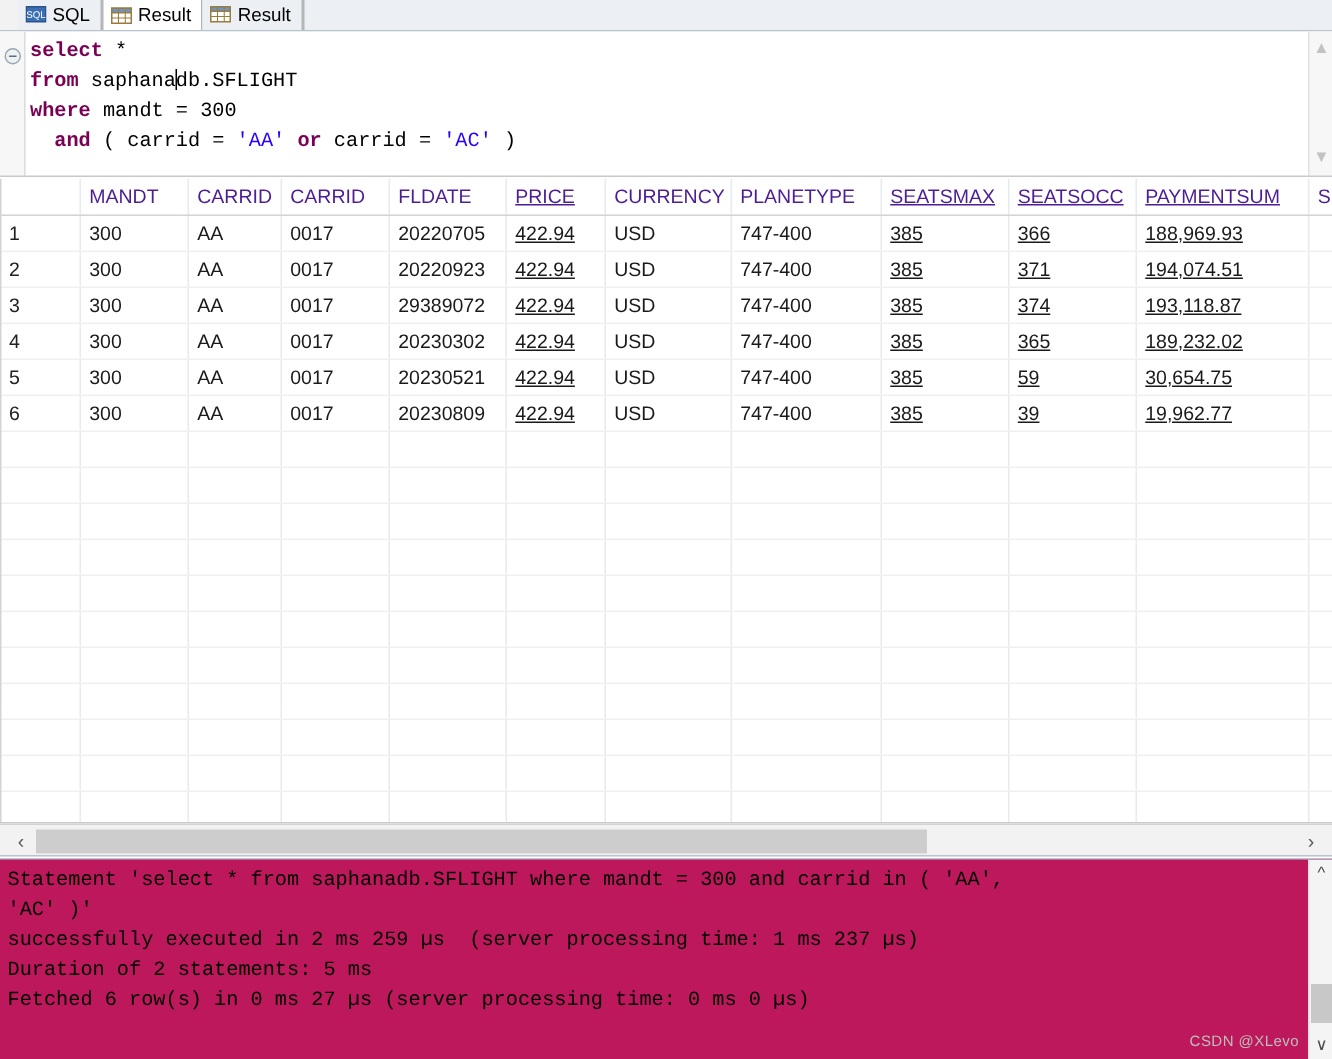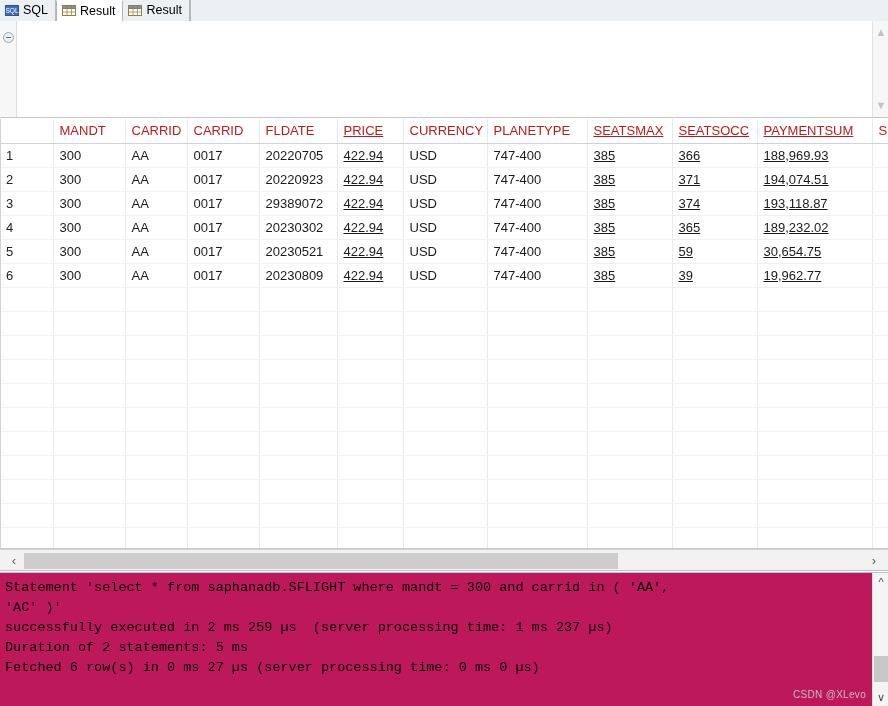--- a/index.html
+++ b/index.html
@@ -16,22 +16,23 @@
     box-sizing: border-box;
   }
 
   
   .tabbar {
     position: absolute; left: 0; top: 0;
     width: 888px; height: 21px;
     background: #f2f2f2;
     border-bottom: 1px solid #b8c4d0;
     display: flex;
-    align-items: center;
-    box-sizing: border-box;
+    align-items: flex-end;
+    box-sizing: border-box;
+    padding-left: 12px;
   }
   .tab {
     height: 21px;
     display: flex;
     align-items: center;
     gap: 4px;
     padding: 0 7px 0 5px;
     font-size: 12.5px;
     color: #000000;
     background: #eceff3;
@@ -142,21 +143,21 @@
     height: 24px;
     box-sizing: border-box;
     overflow: hidden;
     white-space: nowrap;
     font-weight: normal;
     text-align: left;
   }
   table.grid thead th {
     border-bottom: 1px solid #cfd4da;
     background: #ffffff;
-    color: #b91c1c;
+    color: #4c1d95;
     font-size: 13px;
   }
   .c-rownum { width: 53px; text-align: left; color: #222; border-right: 1px solid #d7dbe0; }
   .c-mandt { width: 72px; }
   .c-carrid { width: 62px; }
   .c-connid { width: 72px; }
   .c-fldate { width: 78px; }
   .c-price { width: 66px; }
   .c-currency { width: 84px; }
   .c-planetype { width: 100px; }
@@ -280,20 +281,24 @@
     </div>
 
     <div class="tabfill"></div>
   </div>
 
   <div class="editor">
     <div class="editor-gutter">
       <div class="fold-marker"></div>
     </div>
 
+    <div class="code"><span class="kw">select</span> *
+<span class="kw">from</span> saphana<span class="caret"></span>db.SFLIGHT
+<span class="kw">where</span> mandt = 300
+  <span class="kw">and</span> ( carrid = <span class="str">'AA'</span> <span class="kw">or</span> carrid = <span class="str">'AC'</span> )</div>
 
     <div class="editor-vscroll">
       <div class="vs-arrow up">▲</div>
       <div class="vs-arrow down">▼</div>
     </div>
     <div class="editor-bottomline"></div>
   </div>
 
   <div class="grid-wrap">
     <div class="grid-left-edge"></div>

